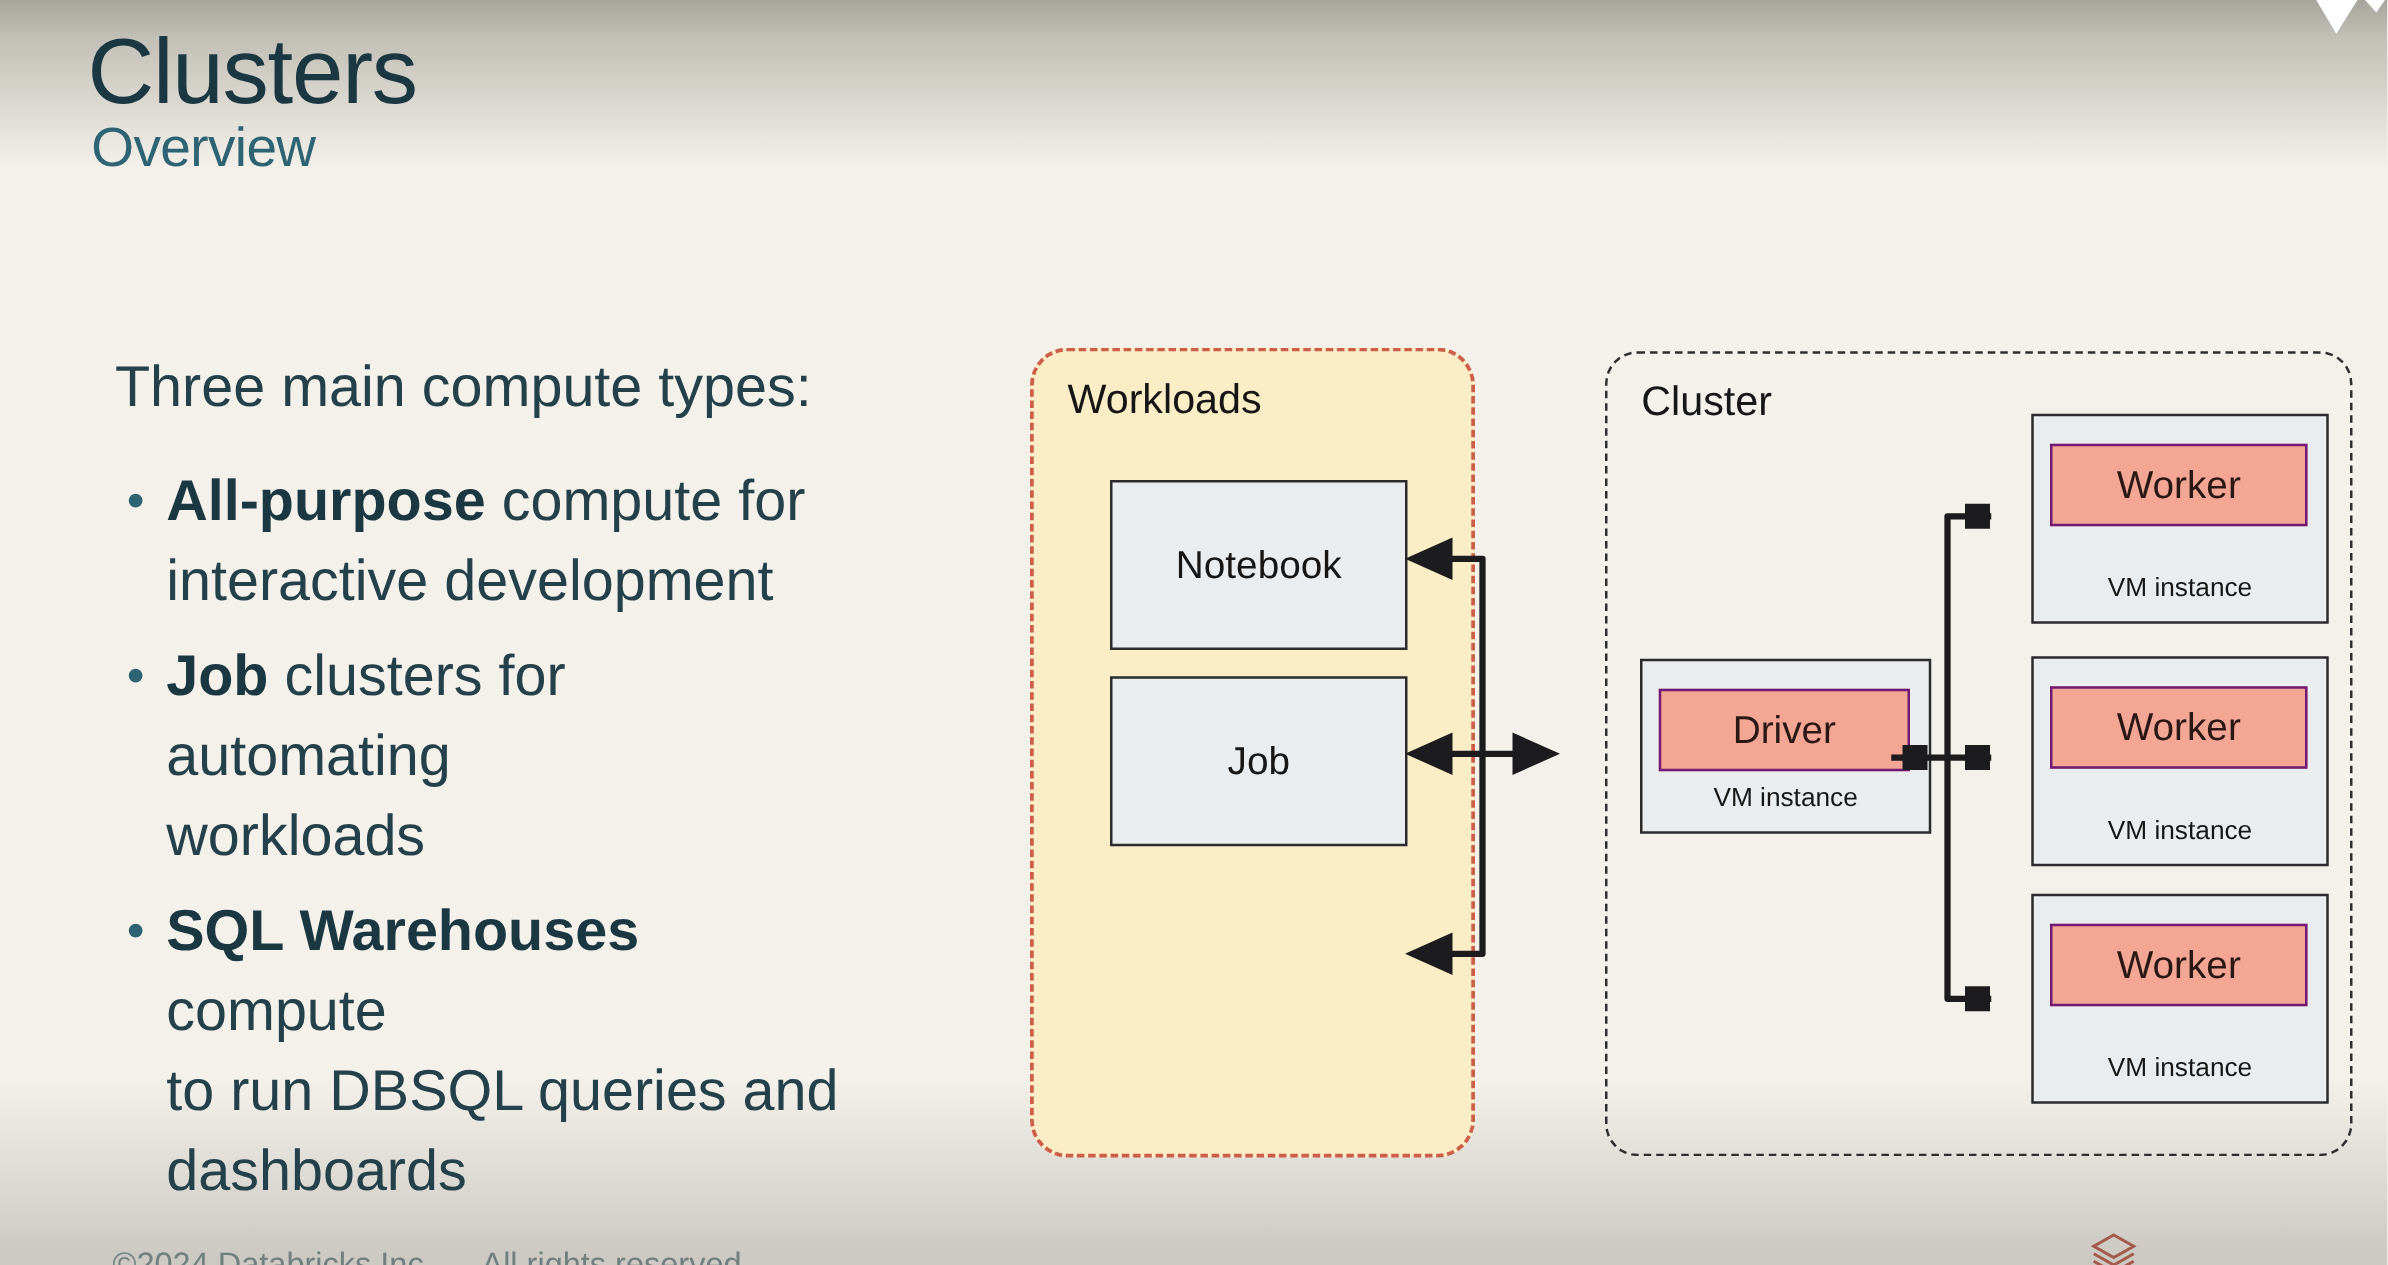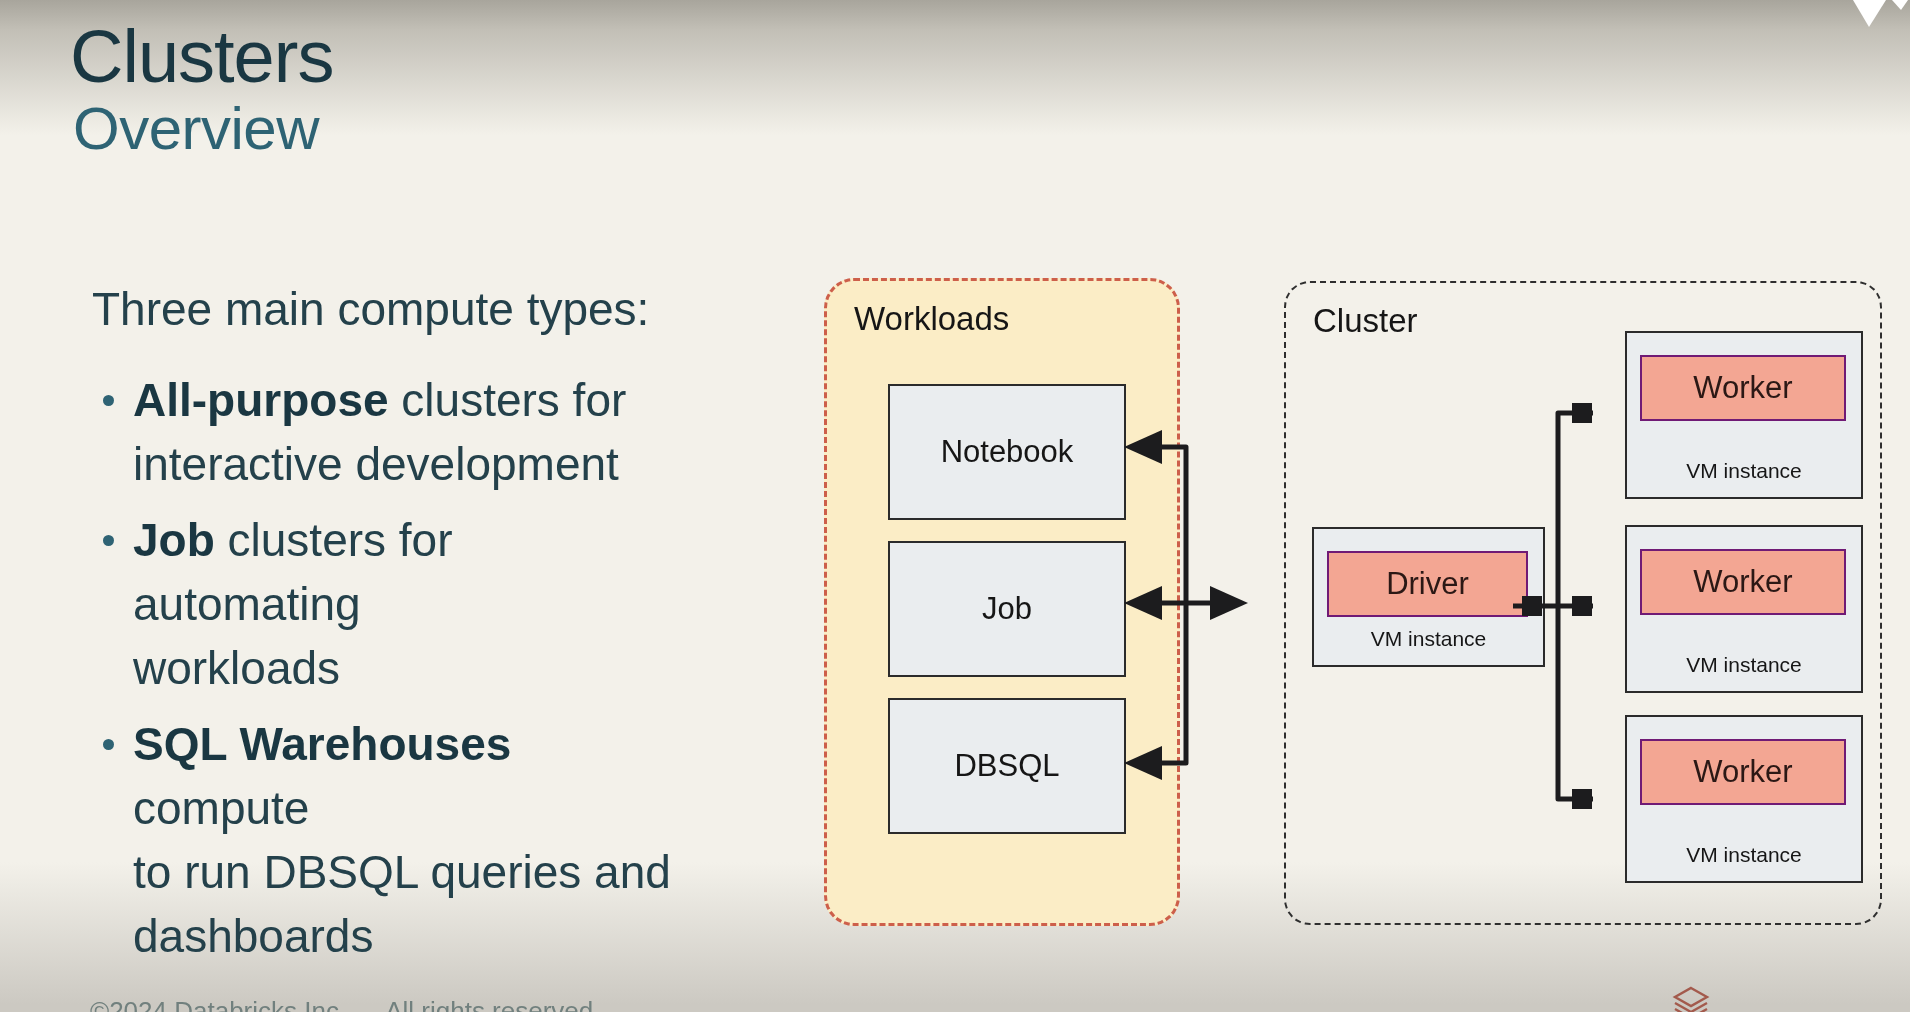--- a/index.html
+++ b/index.html
@@ -21,21 +21,21 @@
   body{font-family:"Liberation Sans",sans-serif;background:var(--bg);}
   #stage{position:relative;width:1910px;height:1012px;background:var(--bg);overflow:hidden;}
 
   .grad-top{position:absolute;left:0;top:0;width:100%;height:135px;
     background:linear-gradient(to bottom,#a8a59c 0%,#c2bfb6 22%,rgba(243,241,234,0) 100%);}
   .grad-bottom{position:absolute;left:0;bottom:0;width:100%;height:150px;
     background:linear-gradient(to bottom,rgba(204,201,194,0) 0%,#ccc9c2 95%);}
 
   .title{position:absolute;left:70px;top:14px;font-size:74px;font-weight:500;
     color:var(--ink-title);letter-spacing:-1px;}
-  .subtitle{position:absolute;left:73px;top:94px;font-size:60px;font-weight:500;
+  .subtitle{position:absolute;left:73px;top:94px;font-size:44px;font-weight:500;
     color:var(--ink-accent);letter-spacing:-0.5px;}
 
   .intro{position:absolute;left:92px;top:282px;font-size:46px;color:var(--ink-body);}
   .bullets{position:absolute;left:92px;top:368px;width:600px;list-style:none;}
   .bullets li{position:relative;padding-left:41px;font-size:46px;line-height:64px;
     color:var(--ink-body);margin-bottom:12px;}
   .bullets .dot{position:absolute;left:11px;top:27px;width:11px;height:11px;border-radius:50%;
     background:var(--ink-accent);}
   .bullets .lead{font-weight:bold;color:var(--ink-title);}
   .bullets .rest{white-space:pre-line;}
@@ -74,39 +74,38 @@
   <div class="grad-top"></div>
   <div class="grad-bottom"></div>
 
   <h1 class="title">Clusters</h1>
   <h2 class="subtitle">Overview</h2>
 
   <p class="intro">Three main compute types:</p>
 
   <ul class="bullets">
     <li>
-      <span class="dot"></span><span class="lead">All-purpose</span><span class="rest"> clusters for
+      <span class="dot"></span><span class="lead">All-purpose</span><span class="rest"> compute for
 interactive development</span>
     </li>
     <li>
       <span class="dot"></span><span class="lead">Job</span><span class="rest"> clusters for automating
 workloads</span>
     </li>
     <li>
       <span class="dot"></span><span class="lead">SQL Warehouses</span><span class="rest"> compute
 to run DBSQL queries and
 dashboards</span>
     </li>
   </ul>
 
   <div class="workloads">
     <div class="panel-label">Workloads</div>
     <div class="wl-box nb">Notebook</div>
     <div class="wl-box jb">Job</div>
-    <div class="wl-box db">DBSQL</div>
   </div>
 
   <div class="cluster">
     <div class="panel-label">Cluster</div>
 
     <div class="vm-box vm-driver">
       <div class="role-box">Driver</div>
       <div class="vm-label">VM instance</div>
     </div>
 

